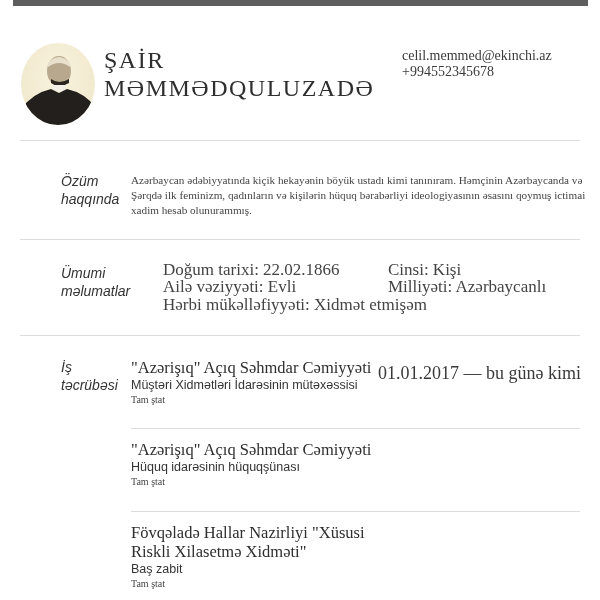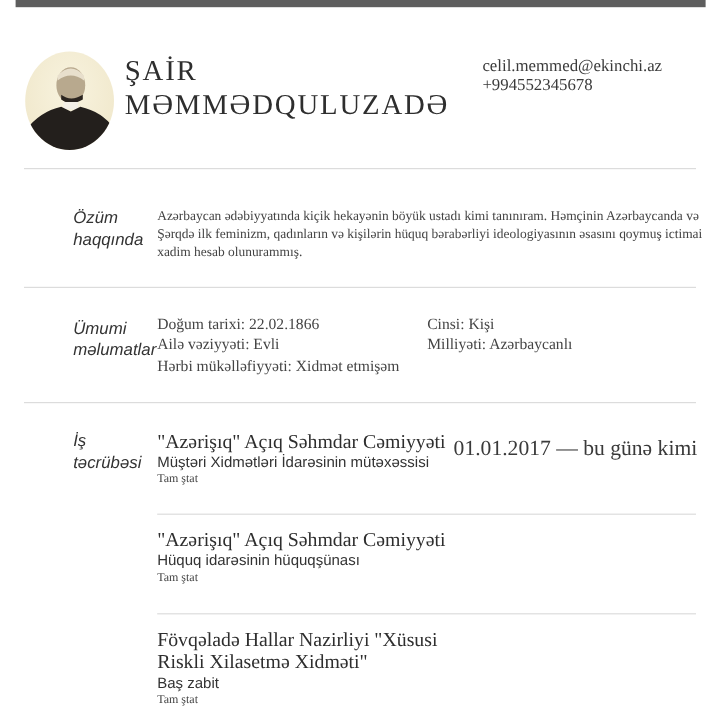--- a/index.html
+++ b/index.html
@@ -45,21 +45,21 @@
     }
     .section-label span { display: block; }
     .about-text {
       position: absolute; left: 131px; top: 173px; width: 455px;
       font-family: "Liberation Serif", "DejaVu Serif", serif;
       font-size: 11.2px; line-height: 15px; color: #444;
     }
     .info-item {
       position: absolute;
       font-family: "Liberation Serif", "DejaVu Serif", serif;
-      font-size: 13px; line-height: 15px; color: #444; white-space: nowrap;
+      font-size: 17px; line-height: 15px; color: #444; white-space: nowrap; margin-left: 32px;
     }
     .job { position: absolute; left: 131px; width: 450px; }
     .job-company {
       font-family: "Liberation Serif", "DejaVu Serif", serif;
       font-size: 16.5px; line-height: 19px; color: #2e2e2e; width: 270px;
     }
     .job-position {
       font-family: Liberation Sans, sans-serif;
       font-size: 12.5px; line-height: 16px; color: #333;
     }

